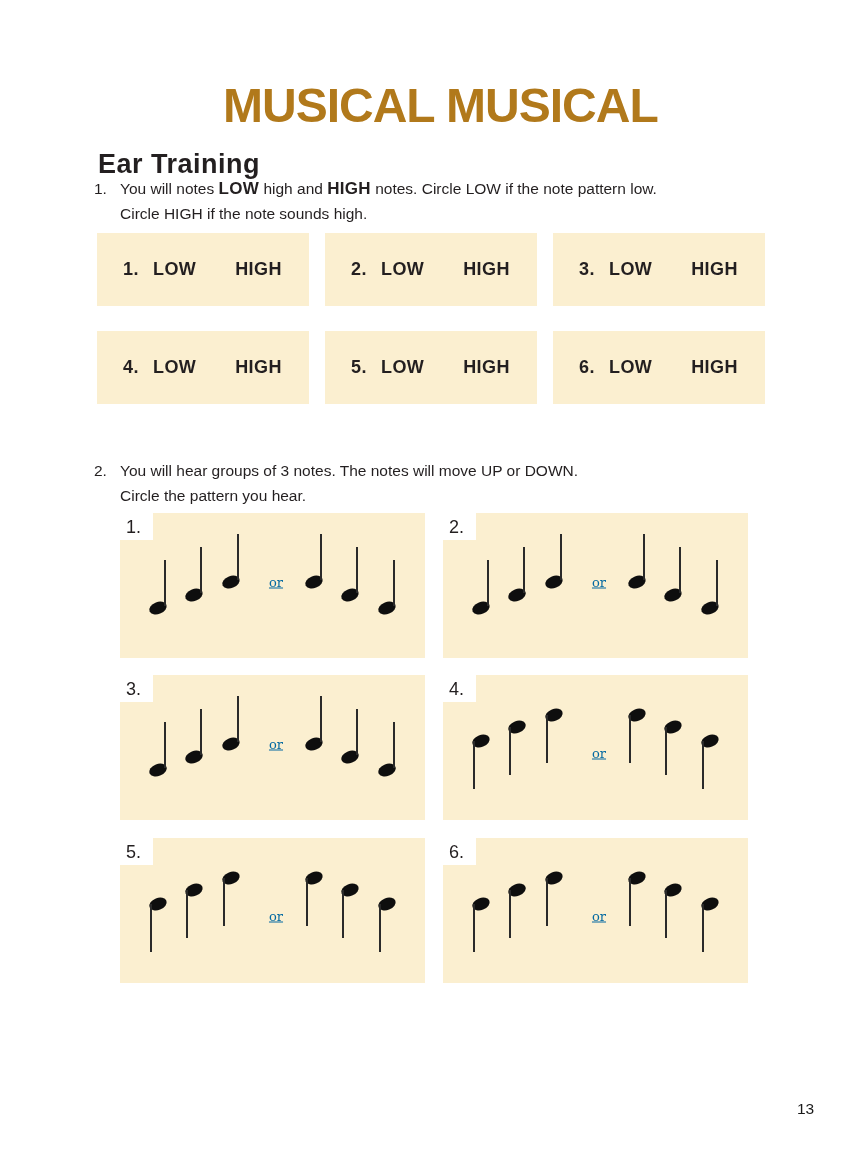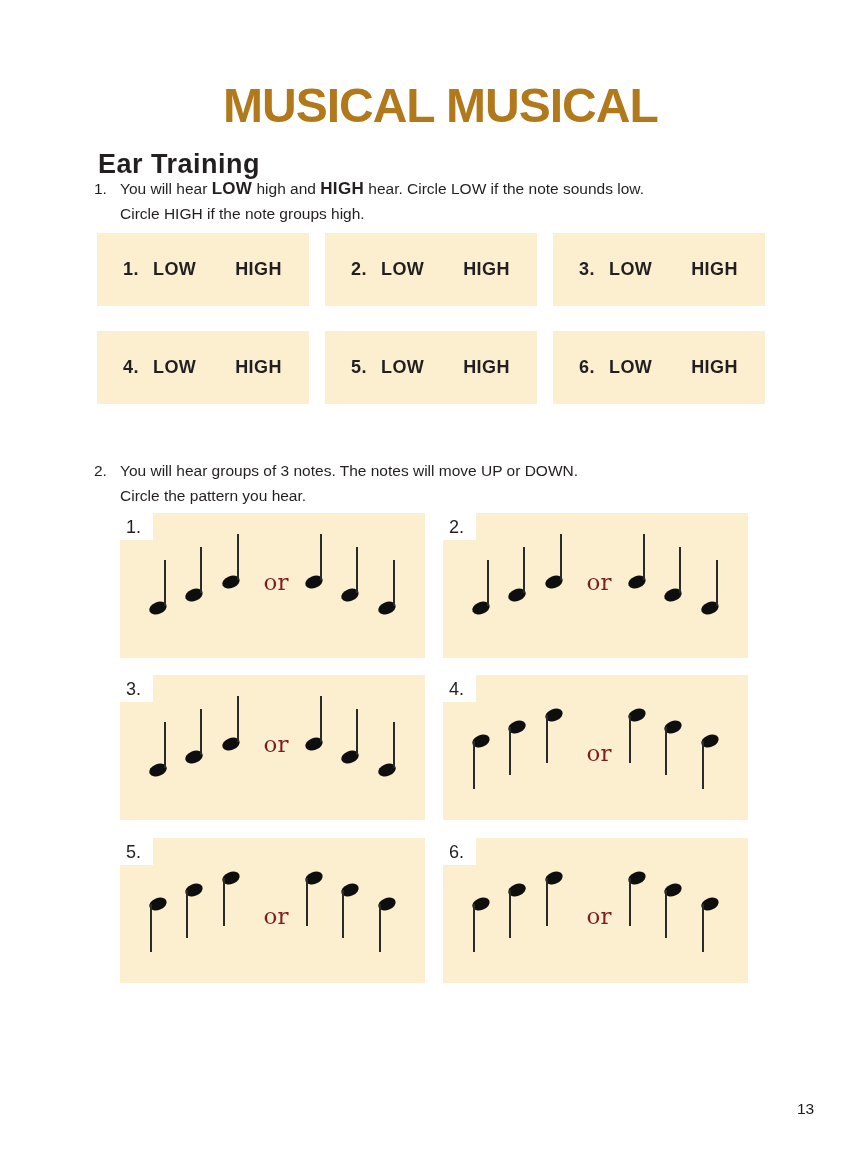--- a/index.html
+++ b/index.html
@@ -44,21 +44,21 @@
 
   
   .p-box{
     position:absolute;width:305px;height:145px;
     background:var(--cream,#FBEFD0);
   }
   .notch{position:absolute;left:0;top:0;width:33px;height:27px;background:#ffffff;}
   .p-num{position:absolute;left:6px;top:4px;font-size:18px;line-height:1.2;}
   .or{
     position:absolute;transform:translate(-50%,-50%);
-    font-family:"DejaVu Serif",serif;font-size:23px;color:#7f1d1d;
+    font-family:"DejaVu Serif",serif;font-size:13px;color:#0369a1;text-decoration:underline;
   }
   .pat{position:absolute;top:0;height:100%;width:132px;}
   .nhead{
     position:absolute;width:18px;height:12px;background:#0e0e0e;
     border-radius:50% / 50%;transform:rotate(-21deg);
   }
   .nstem{position:absolute;width:2px;background:#2a2a2a;}
 
   .pageno{
     position:absolute;left:797px;top:1100px;
@@ -70,22 +70,22 @@
 
 <div class="page">
 
   <h1 class="title">MUSICAL MUSICAL</h1>
 
   <h2 class="section">Ear Training</h2>
 
   <div class="instr" id="instr1">
     <span class="inum">1.</span>
     <div class="itext">
-      <div class="iline"><span>You will hear </span><b>LOW</b><span> high and </span><b>HIGH</b><span> hear. Circle LOW if the note sounds low.</span></div>
-      <div class="iline">Circle HIGH if the note groups high.</div>
+      <div class="iline"><span>You will notes </span><b>LOW</b><span> high and </span><b>HIGH</b><span> notes. Circle LOW if the note pattern low.</span></div>
+      <div class="iline">Circle HIGH if the note sounds high.</div>
     </div>
   </div>
 
   <div id="lh-grid">
       <div class="lh-box" style="left: 97px; top: 233px;">
         <span class="lh-num">1.</span>
         <span class="lh-opt low">LOW</span>
         <span class="lh-opt high">HIGH</span>
       </div>
       <div class="lh-box" style="left: 325px; top: 233px;">

